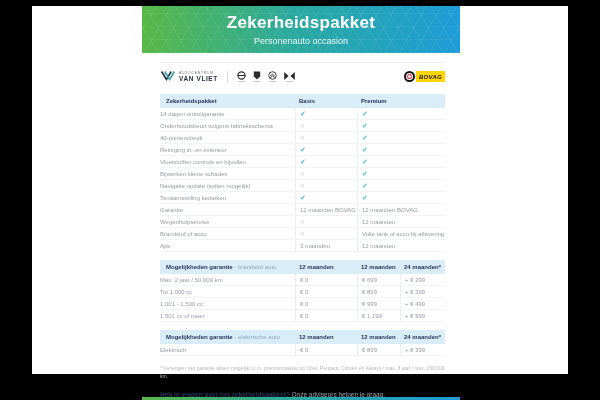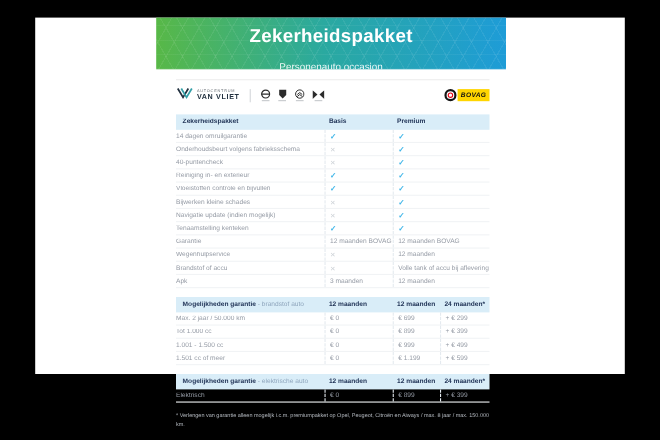--- a/index.html
+++ b/index.html
@@ -1,31 +1,31 @@
 <!DOCTYPE html>
 <html><head>
 <meta charset="utf-8">
 <style>
   * { margin:0; padding:0; box-sizing:border-box; }
   html,body { background:#000; }
   body { font-family:"Liberation Sans", sans-serif; }
   .stage { position:relative; width:600px; height:400px; background:#000; overflow:hidden; }
-  .page { position:absolute; left:32px; top:16px; width:536px; height:324px; background:#ffffff; }
+  .page { position:absolute; left:32px; top:6px; width:536px; height:368px; background:#ffffff; }
 
   
   .banner { position:absolute; left:110px; top:0; width:318px; height:47px;
     background:linear-gradient(90deg,#58b847 0%,#2aa9a0 48%,#1e9cd7 100%);
     text-align:center; overflow:hidden; }
   .banner::after { content:""; position:absolute; inset:0;
     background:
       repeating-linear-gradient(60deg, rgba(255,255,255,0.07) 0 1px, transparent 1px 13px),
       repeating-linear-gradient(-60deg, rgba(255,255,255,0.07) 0 1px, transparent 1px 13px),
       repeating-linear-gradient(0deg, rgba(255,255,255,0.05) 0 1px, transparent 1px 13px); }
   .banner-title { margin-top:7px; font-size:17px; font-weight:800; color:#fff; letter-spacing:.3px; position:relative; z-index:1; }
-  .banner-subtitle { font-size:9px; color:rgba(255,255,255,.9); margin-top:13px; position:relative; z-index:1; }
+  .banner-subtitle { font-size:9px; color:rgba(255,255,255,.9); margin-top:3px; position:relative; z-index:1; }
 
   
   .logo-row { position:absolute; left:128px; top:56px; width:285px; height:28px;
     border-top:1px solid #ededed; display:flex; align-items:center; gap:5px; }
   .dealer-logo { display:flex; align-items:center; gap:3px; }
   .dealer-text { display:flex; flex-direction:column; line-height:1.15; }
   .dealer-top { font-size:3.5px; letter-spacing:.7px; color:#6a7076; }
   .dealer-name { font-size:6.5px; font-weight:800; color:#22313f; letter-spacing:.6px; }
   .logo-divider { width:1px; height:12px; background:#d5d8db; margin:0 4px; }
   .brand-logos { display:flex; align-items:flex-end; gap:7px; }

